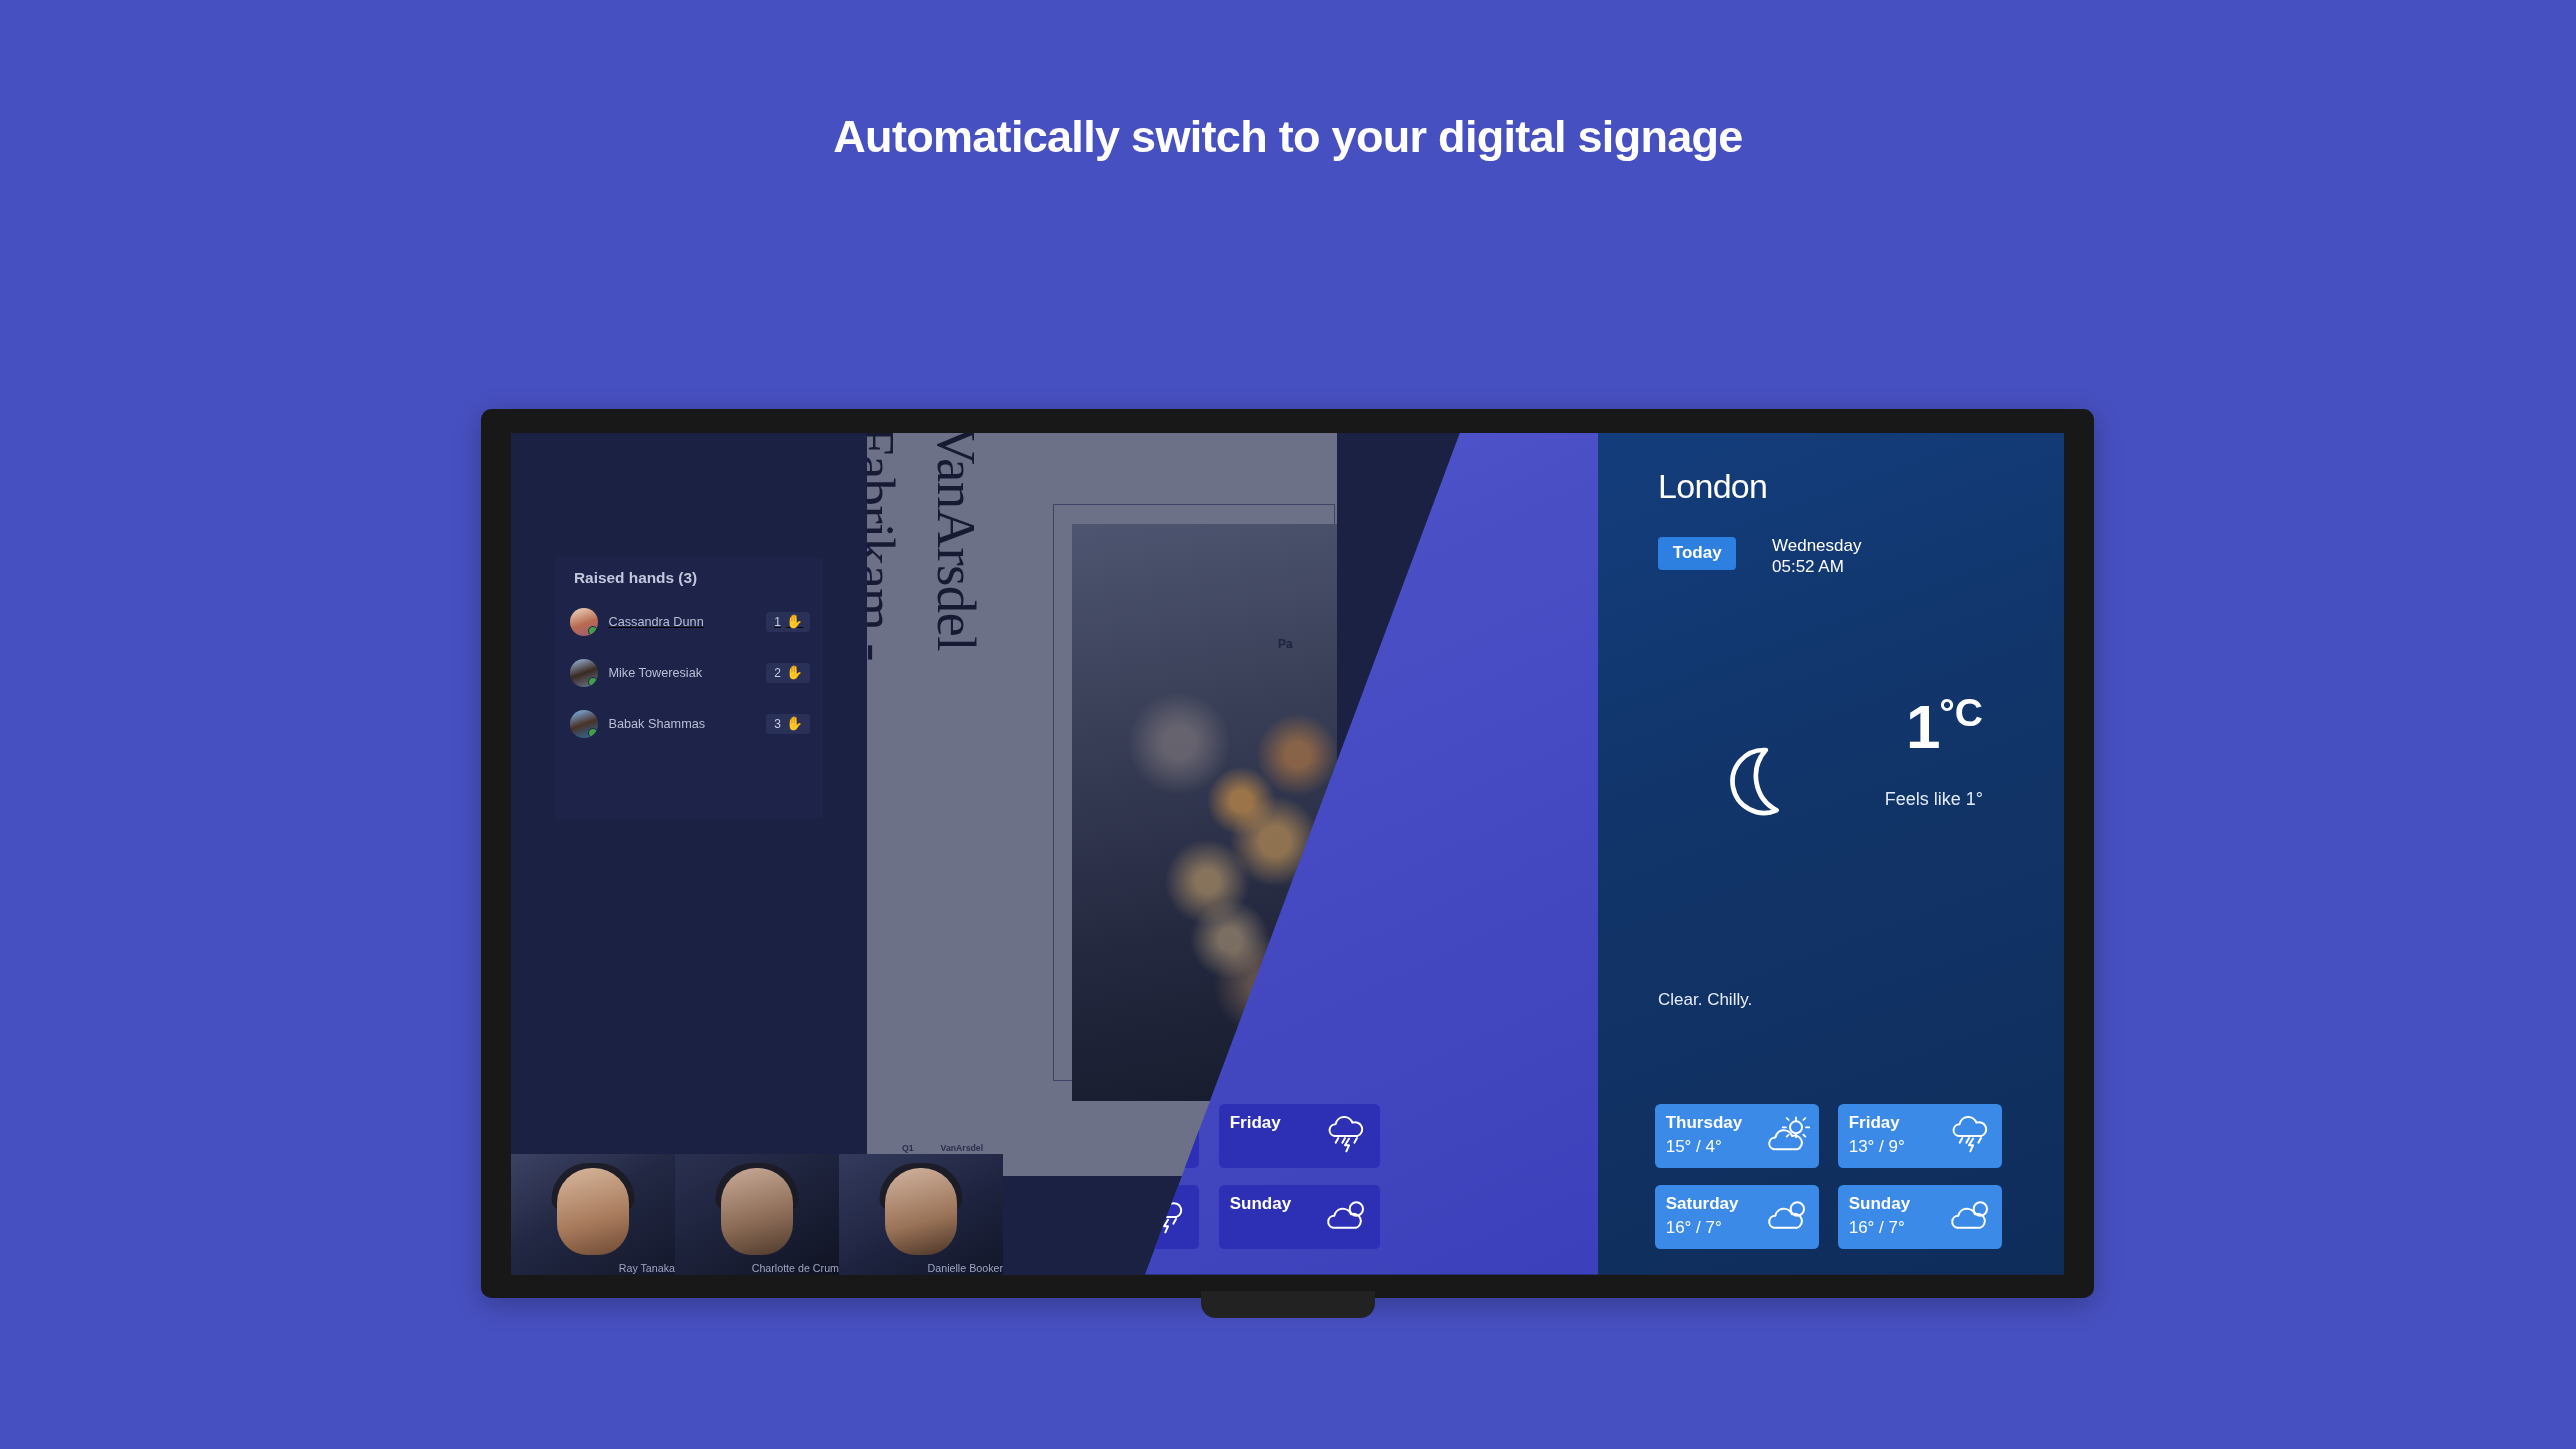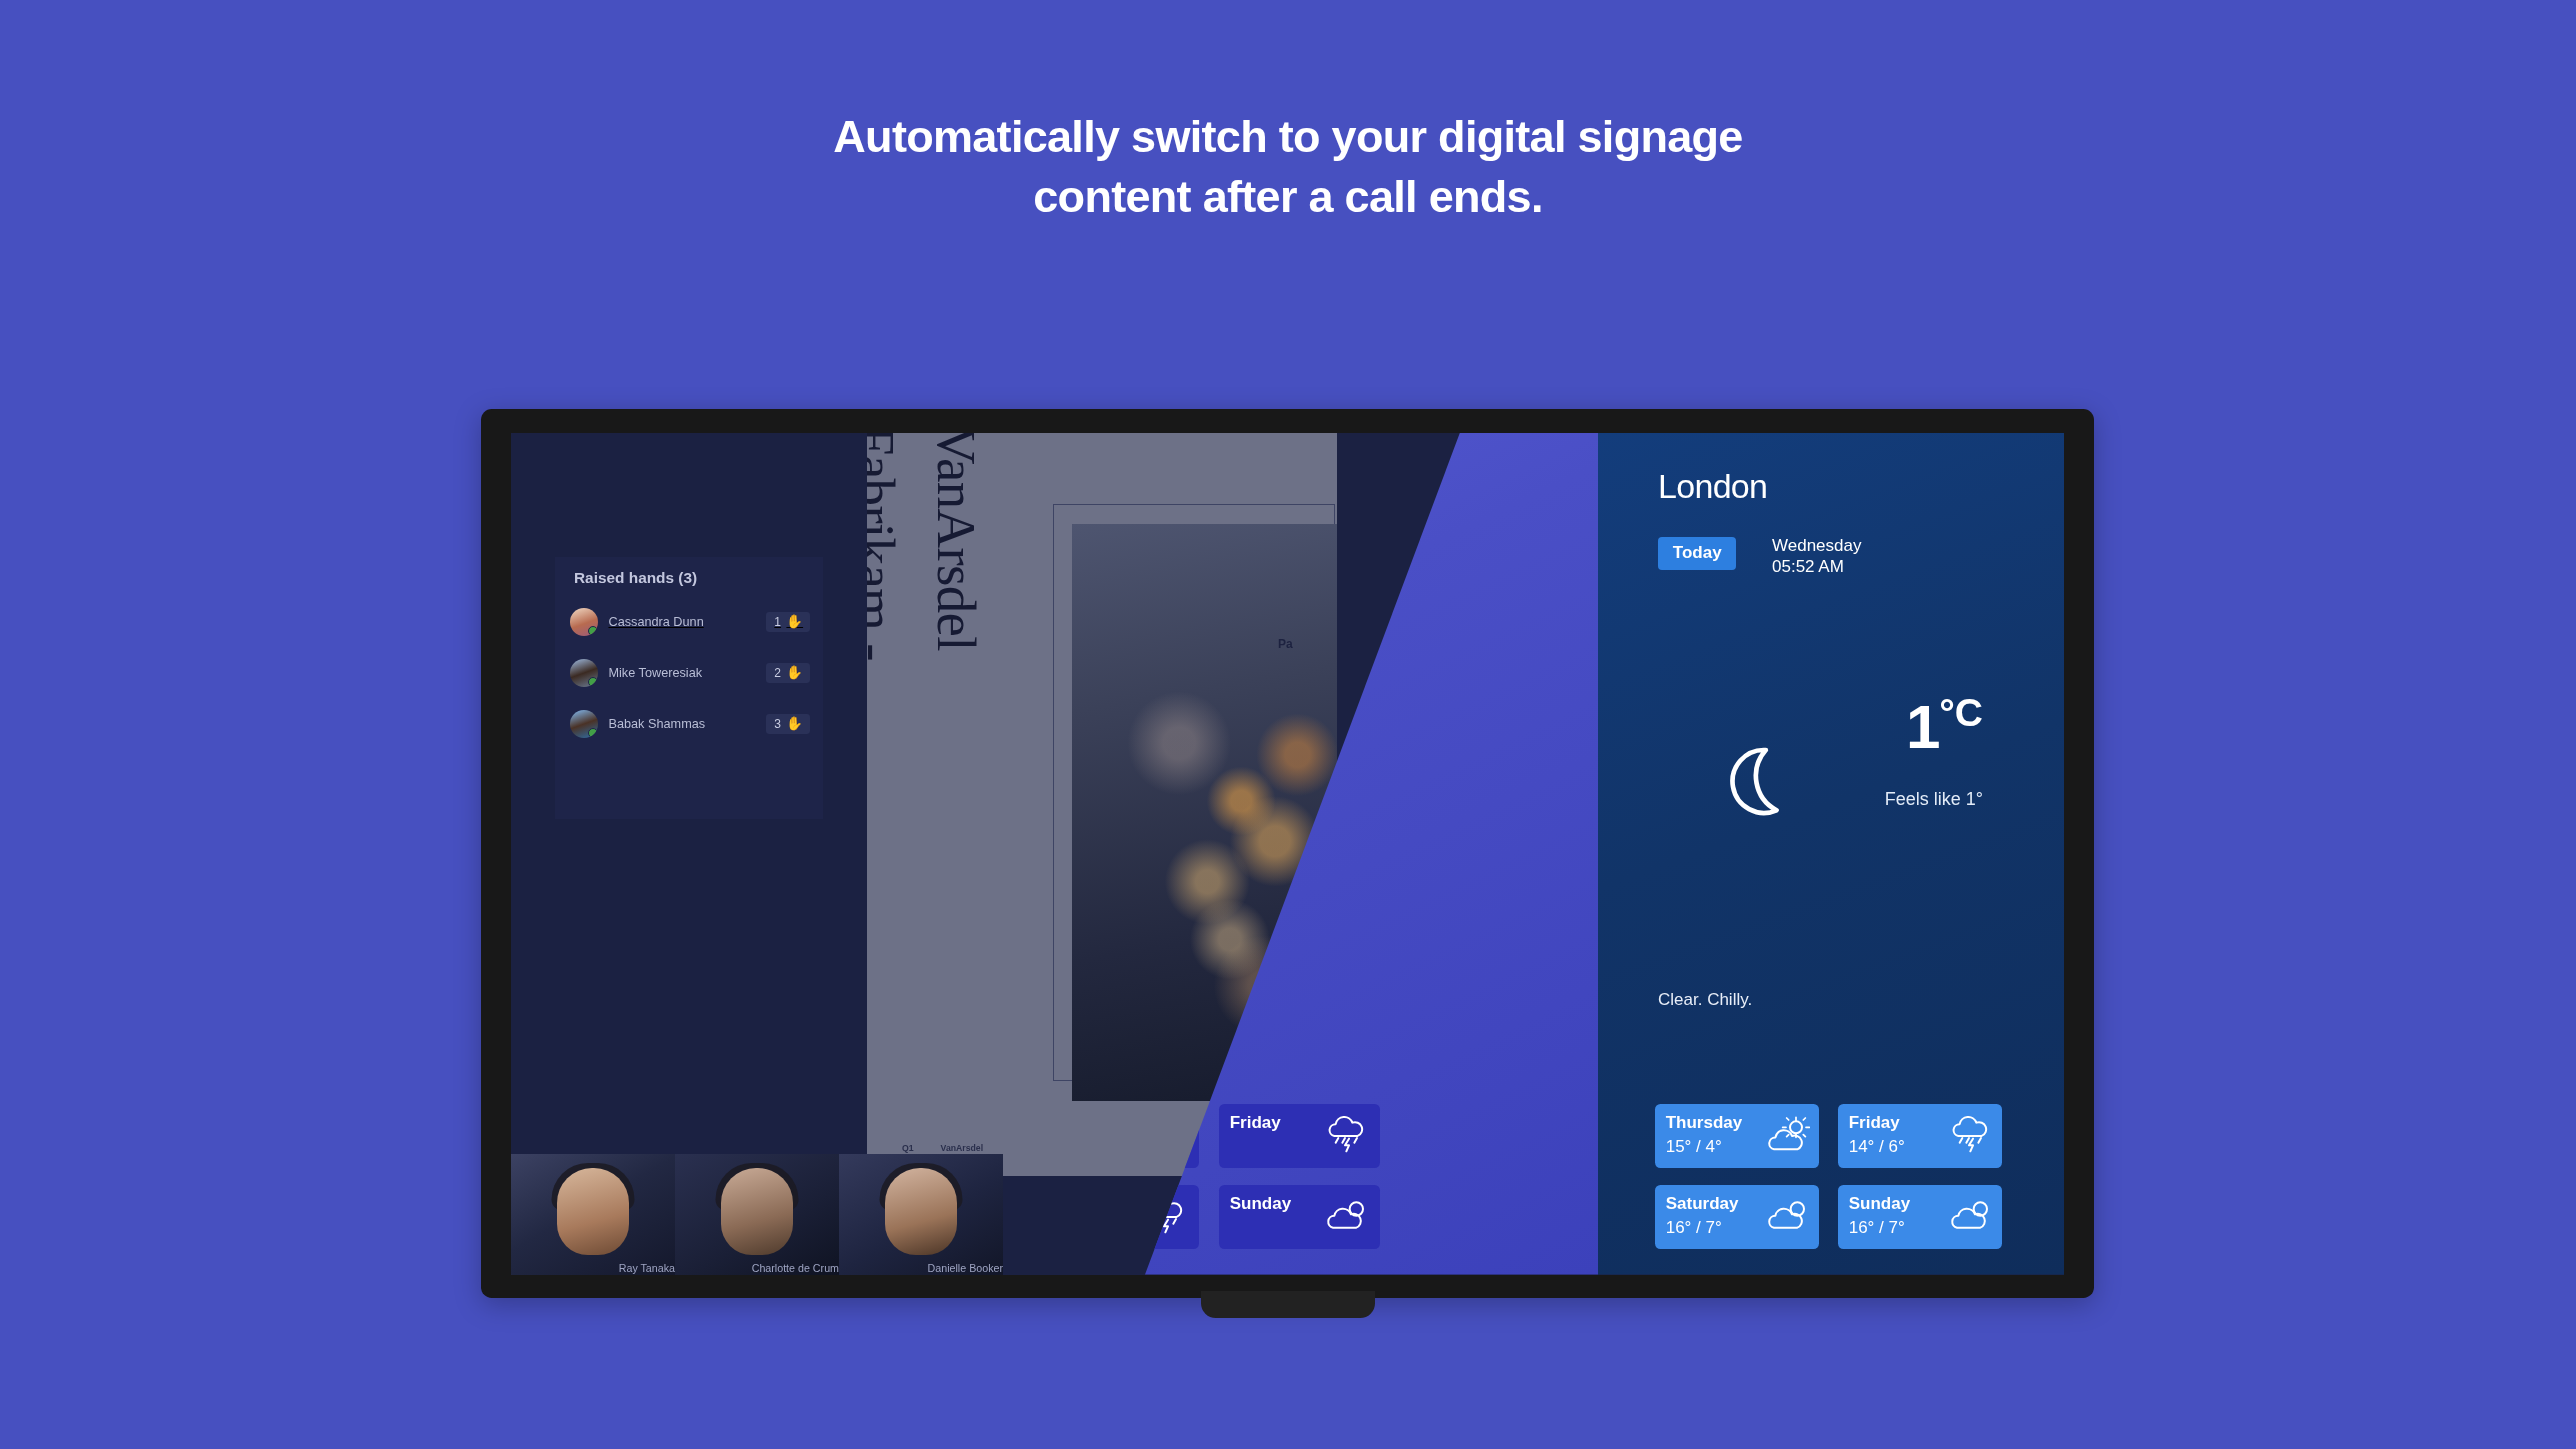--- a/index.html
+++ b/index.html
@@ -310,21 +310,20 @@
     position:absolute; right:9.4px; top:50%;
     transform:translateY(-50%);
     width:44px; height:40px;
   }
 </style>
 </head>
 <body>
 
 <h1 class="headline">
   <span class="ln">Automatically switch to your digital signage</span>
-  <span class="ln">content after a call ends.</span>
 </h1>
 
 <div class="monitor">
   <div class="screen">
 
     <div class="teams">
       <div class="teams-stage"></div>
 
       <div class="raised-panel">
         <div class="raised-title">Raised hands (3)</div>
@@ -462,21 +461,21 @@
           <div class="d-name">Thursday</div>
           <div class="d-temp2">15° / 4°</div>
           <svg class="d-icon" viewBox="0 0 66 60">
             <circle cx="45" cy="17" r="9" fill="none" stroke="#fff" stroke-width="3"></circle>
             <path d="M45 2v5M45 27v5M60 17h5M25 17h5M56 6l3-3M31 31l3-3M56 28l3 3M31 3l3 3" stroke="#fff" stroke-width="2.6" stroke-linecap="round"></path>
             <path d="M12 50a9 9 0 0 1 2-17.8A13 13 0 0 1 39 30a10 10 0 0 1 8 20z" fill="none" stroke="#fff" stroke-width="3" stroke-linejoin="round"></path>
           </svg>
         </div>
         <div class="d-card">
           <div class="d-name">Friday</div>
-          <div class="d-temp2">14° / 6°</div>
+          <div class="d-temp2">13° / 9°</div>
           <svg class="d-icon" viewBox="0 0 66 60">
             <path d="M14 30a9 9 0 0 1 2-17.8A13 13 0 0 1 41 10a10 10 0 0 1 8 19.9z" fill="none" stroke="#fff" stroke-width="3" stroke-linejoin="round"></path>
             <path d="M16 40l4-7M26 40l4-7M44 40l4-7" stroke="#fff" stroke-width="3" stroke-linecap="round"></path>
             <path d="M36 34l-6 10h6l-4 9" fill="none" stroke="#fff" stroke-width="3" stroke-linejoin="round" stroke-linecap="round"></path>
           </svg>
         </div>
         <div class="d-card">
           <div class="d-name">Saturday</div>
           <div class="d-temp2">16° / 7°</div>
           <svg class="d-icon" viewBox="0 0 66 60">

